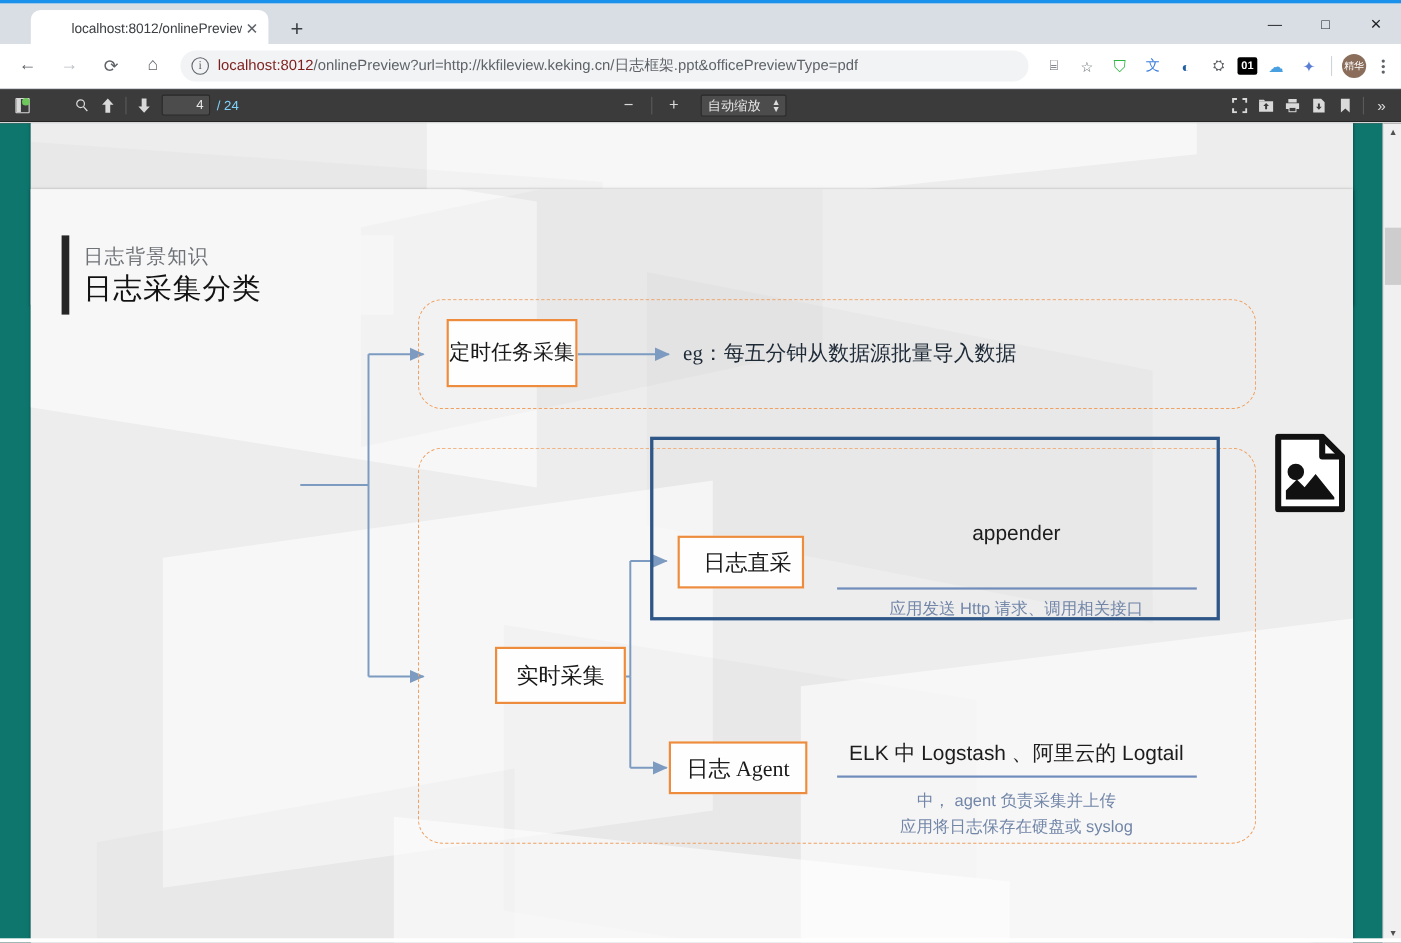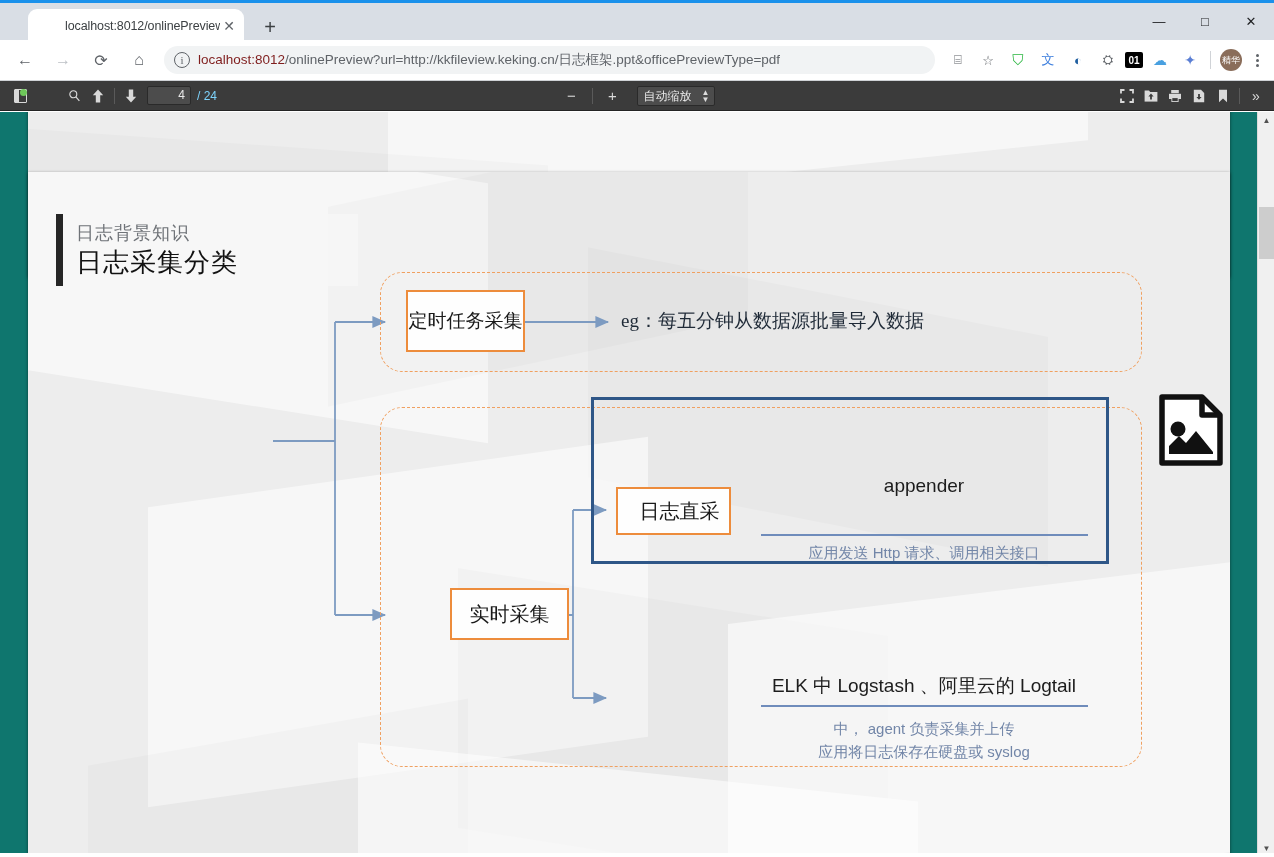--- a/index.html
+++ b/index.html
@@ -433,20 +433,23 @@
 
           <div class="obox" style="left:588px;top:315px;width:115px;height:48px;font-size:20px;padding-left:12px;">
             <span>日志直采</span>
           </div>
           <div class="desc-main" style="left:728px;top:300px;width:336px;font-size:19px;line-height:27px;">
             <div>appender</div>
           </div>
           <div class="underline" style="left:733px;top:362px;width:327px;"></div>
           <div class="desc-sub" style="left:728px;top:372px;width:336px;font-size:15px;">应用发送 Http 请求、调用相关接口</div>
 
+          <div class="obox" style="left:580px;top:502px;width:126px;height:48px;font-size:20px;">
+            <span>日志 Agent</span>
+          </div>
           <div class="desc-main" style="left:728px;top:500px;width:336px;font-size:19px;line-height:27px;">
             <div>ELK 中 Logstash 、阿里云的 Logtail</div>
           </div>
           <div class="underline" style="left:733px;top:533px;width:327px;"></div>
           <div class="desc-sub" style="left:728px;top:545px;width:336px;font-size:15px;line-height:23px;">
             <div>中， agent 负责采集并上传</div>
             <div>应用将日志保存在硬盘或 syslog</div>
           </div>
 
           <div class="broken-img" style="left:1130px;top:222px;">

